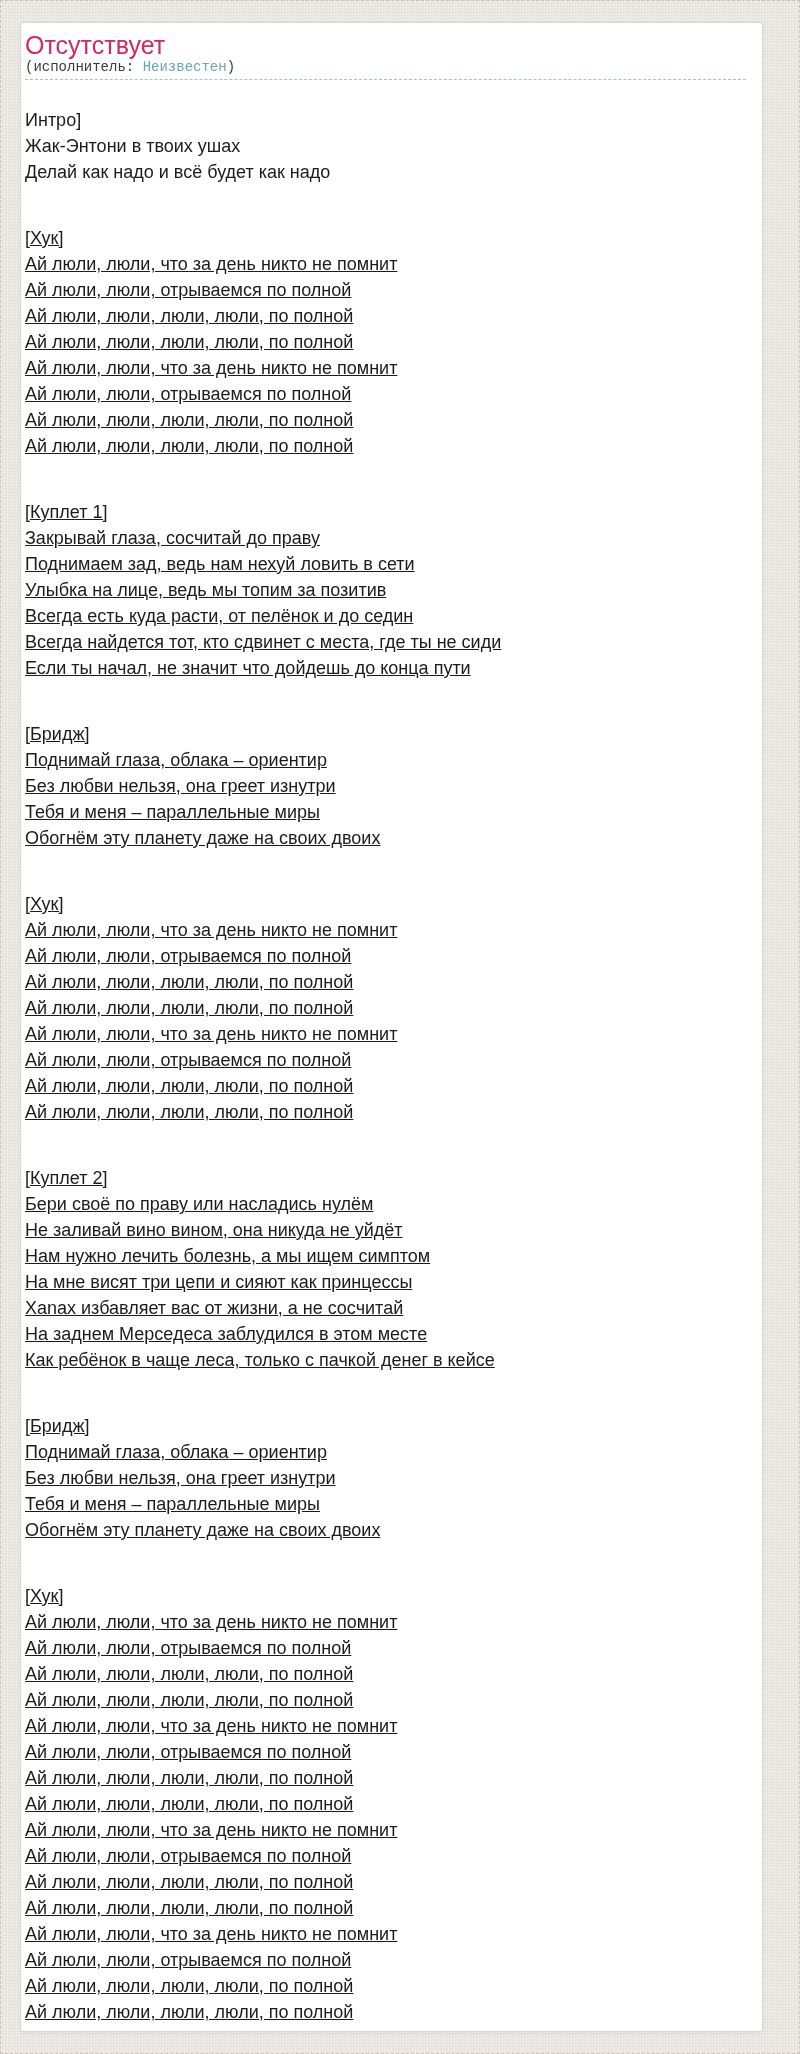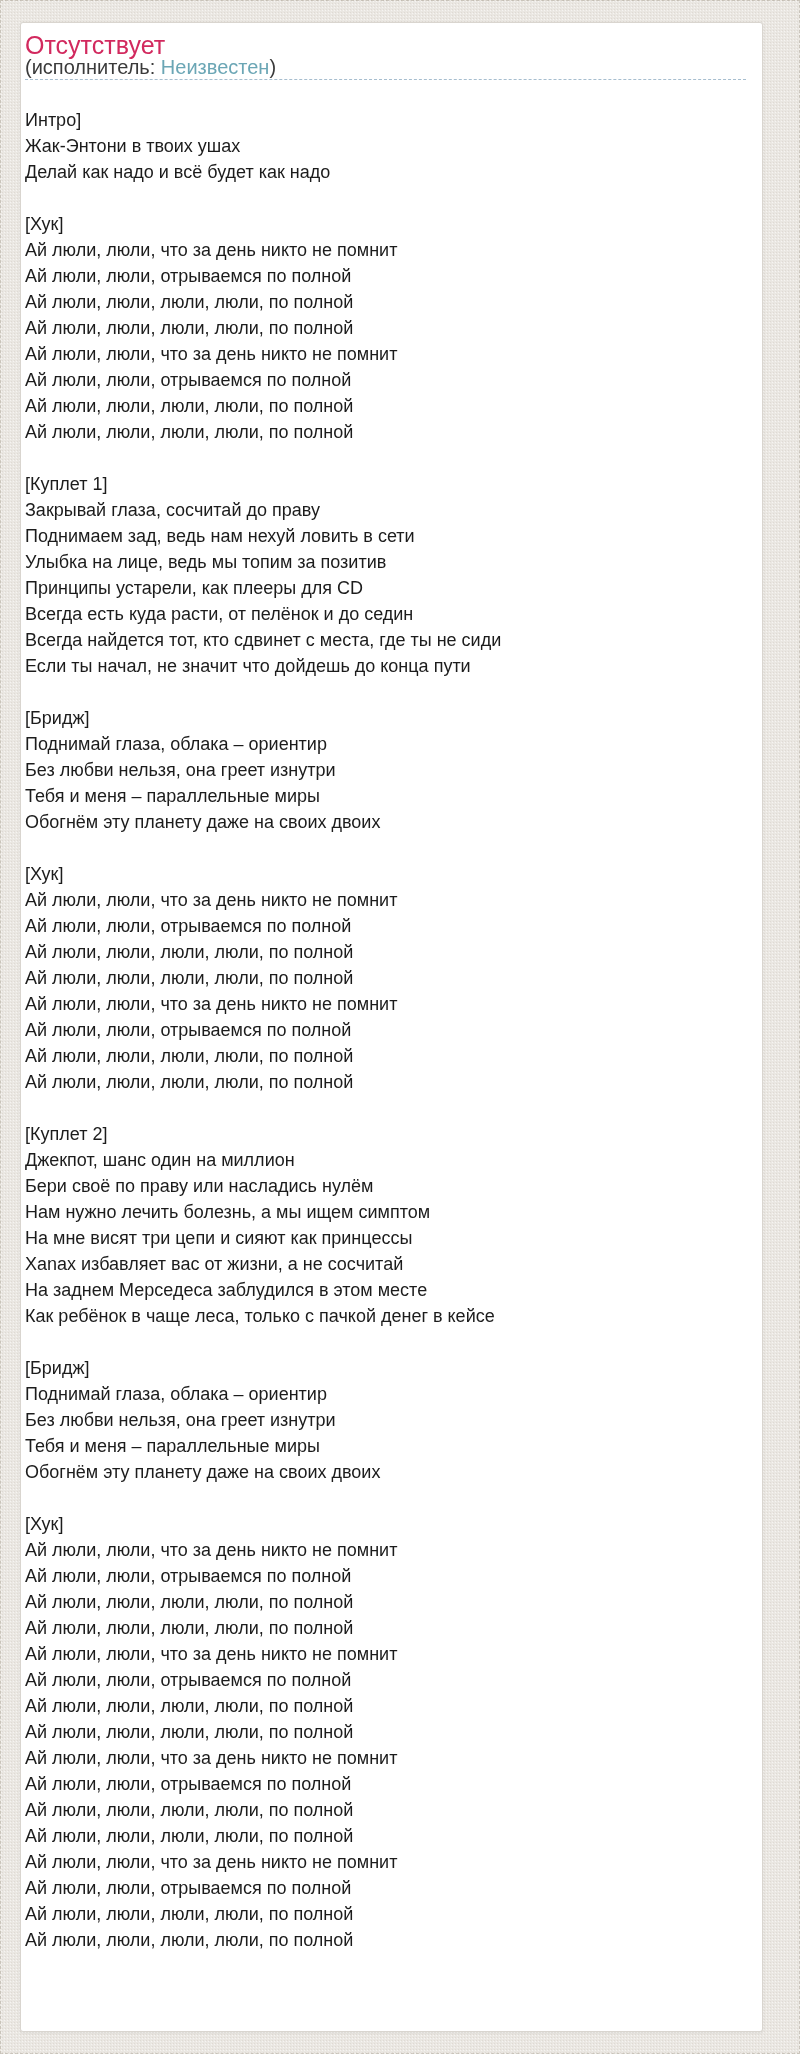--- a/index.html
+++ b/index.html
@@ -37,41 +37,42 @@
     padding: 9px 16px 29px 4px;
   }
   .title {
     margin: 0;
     font-size: 25px;
     line-height: 26px;
     font-weight: normal;
     color: var(--title-color, #d2295e);
   }
   .artist {
-    font-size: 20px;
+    font-size: 14px;
     line-height: 18px;
     color: var(--artist-text, #3b3b3b);
+    font-family: Liberation Mono, monospace;
   }
   .artist-link {
     color: var(--link-color, #6ba6b5);
     text-decoration: none;
     cursor: pointer;
   }
   .divider {
     border: 0;
     border-top: 1px dashed var(--divider-color, #a7becf);
     margin: 3px 0 0 0;
   }
   .lyrics {
     margin-top: 27px;
     font-size: 18px;
     line-height: 26px;
     color: var(--lyrics-text, #1c1c1c);
   }
-  .lyrics .block + .block { margin-top: 26px; }
+  .lyrics .block + .block { margin-top: 40px; text-decoration: underline; }
   .lyrics .line { white-space: pre-wrap; }
 </style>
 </head>
 <body>
 
 <div class="page-frame"></div>
 
 <div class="card">
   <h1 class="title">Отсутствует</h1>
   <div class="artist"><span>(исполнитель: </span><a class="artist-link">Неизвестен</a><span>)</span></div>
@@ -91,21 +92,20 @@
         <div class="line">Ай люли, люли, что за день никто не помнит</div>
         <div class="line">Ай люли, люли, отрываемся по полной</div>
         <div class="line">Ай люли, люли, люли, люли, по полной</div>
         <div class="line">Ай люли, люли, люли, люли, по полной</div>
       </div>
       <div class="block">
         <div class="line">[Куплет 1]</div>
         <div class="line">Закрывай глаза, сосчитай до праву</div>
         <div class="line">Поднимаем зад, ведь нам нехуй ловить в сети</div>
         <div class="line">Улыбка на лице, ведь мы топим за позитив</div>
-        <div class="line">Принципы устарели, как плееры для CD</div>
         <div class="line">Всегда есть куда расти, от пелёнок и до седин</div>
         <div class="line">Всегда найдется тот, кто сдвинет с места, где ты не сиди</div>
         <div class="line">Если ты начал, не значит что дойдешь до конца пути</div>
       </div>
       <div class="block">
         <div class="line">[Бридж]</div>
         <div class="line">Поднимай глаза, облака – ориентир</div>
         <div class="line">Без любви нельзя, она греет изнутри</div>
         <div class="line">Тебя и меня – параллельные миры</div>
         <div class="line">Обогнём эту планету даже на своих двоих</div>
@@ -116,22 +116,22 @@
         <div class="line">Ай люли, люли, отрываемся по полной</div>
         <div class="line">Ай люли, люли, люли, люли, по полной</div>
         <div class="line">Ай люли, люли, люли, люли, по полной</div>
         <div class="line">Ай люли, люли, что за день никто не помнит</div>
         <div class="line">Ай люли, люли, отрываемся по полной</div>
         <div class="line">Ай люли, люли, люли, люли, по полной</div>
         <div class="line">Ай люли, люли, люли, люли, по полной</div>
       </div>
       <div class="block">
         <div class="line">[Куплет 2]</div>
-        <div class="line">Джекпот, шанс один на миллион</div>
         <div class="line">Бери своё по праву или насладись нулём</div>
+        <div class="line">Не заливай вино вином, она никуда не уйдёт</div>
         <div class="line">Нам нужно лечить болезнь, а мы ищем симптом</div>
         <div class="line">На мне висят три цепи и сияют как принцессы</div>
         <div class="line">Xanax избавляет вас от жизни, а не сосчитай</div>
         <div class="line">На заднем Мерседеса заблудился в этом месте</div>
         <div class="line">Как ребёнок в чаще леса, только с пачкой денег в кейсе</div>
       </div>
       <div class="block">
         <div class="line">[Бридж]</div>
         <div class="line">Поднимай глаза, облака – ориентир</div>
         <div class="line">Без любви нельзя, она греет изнутри</div>

